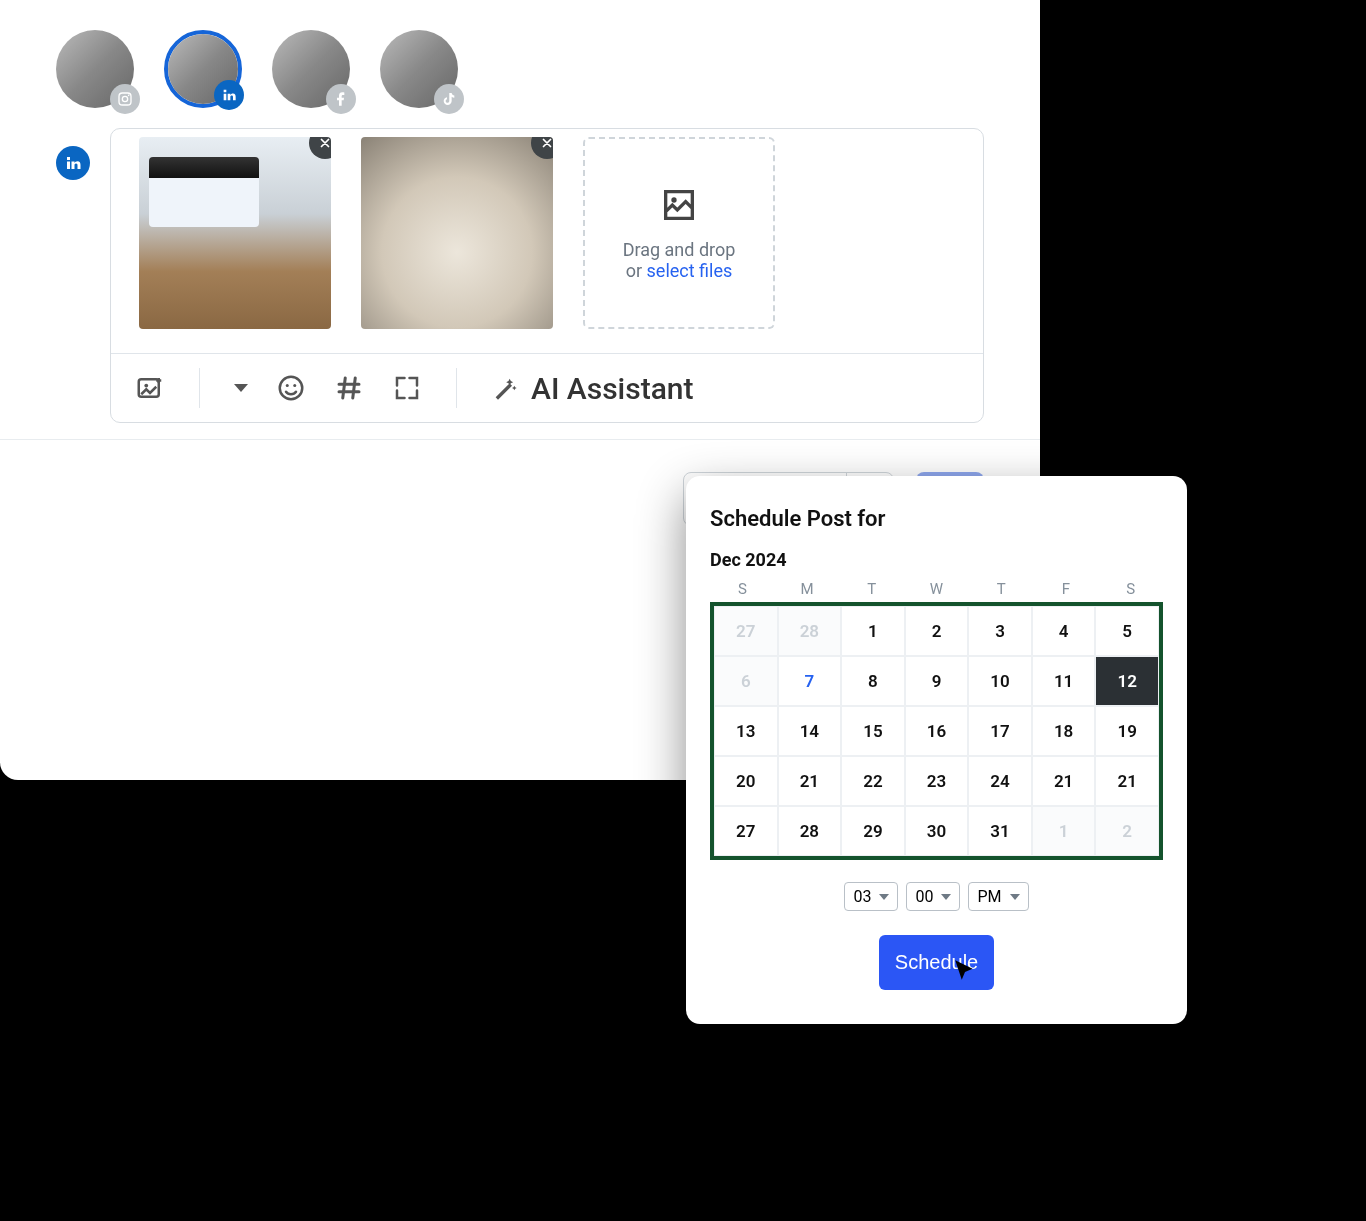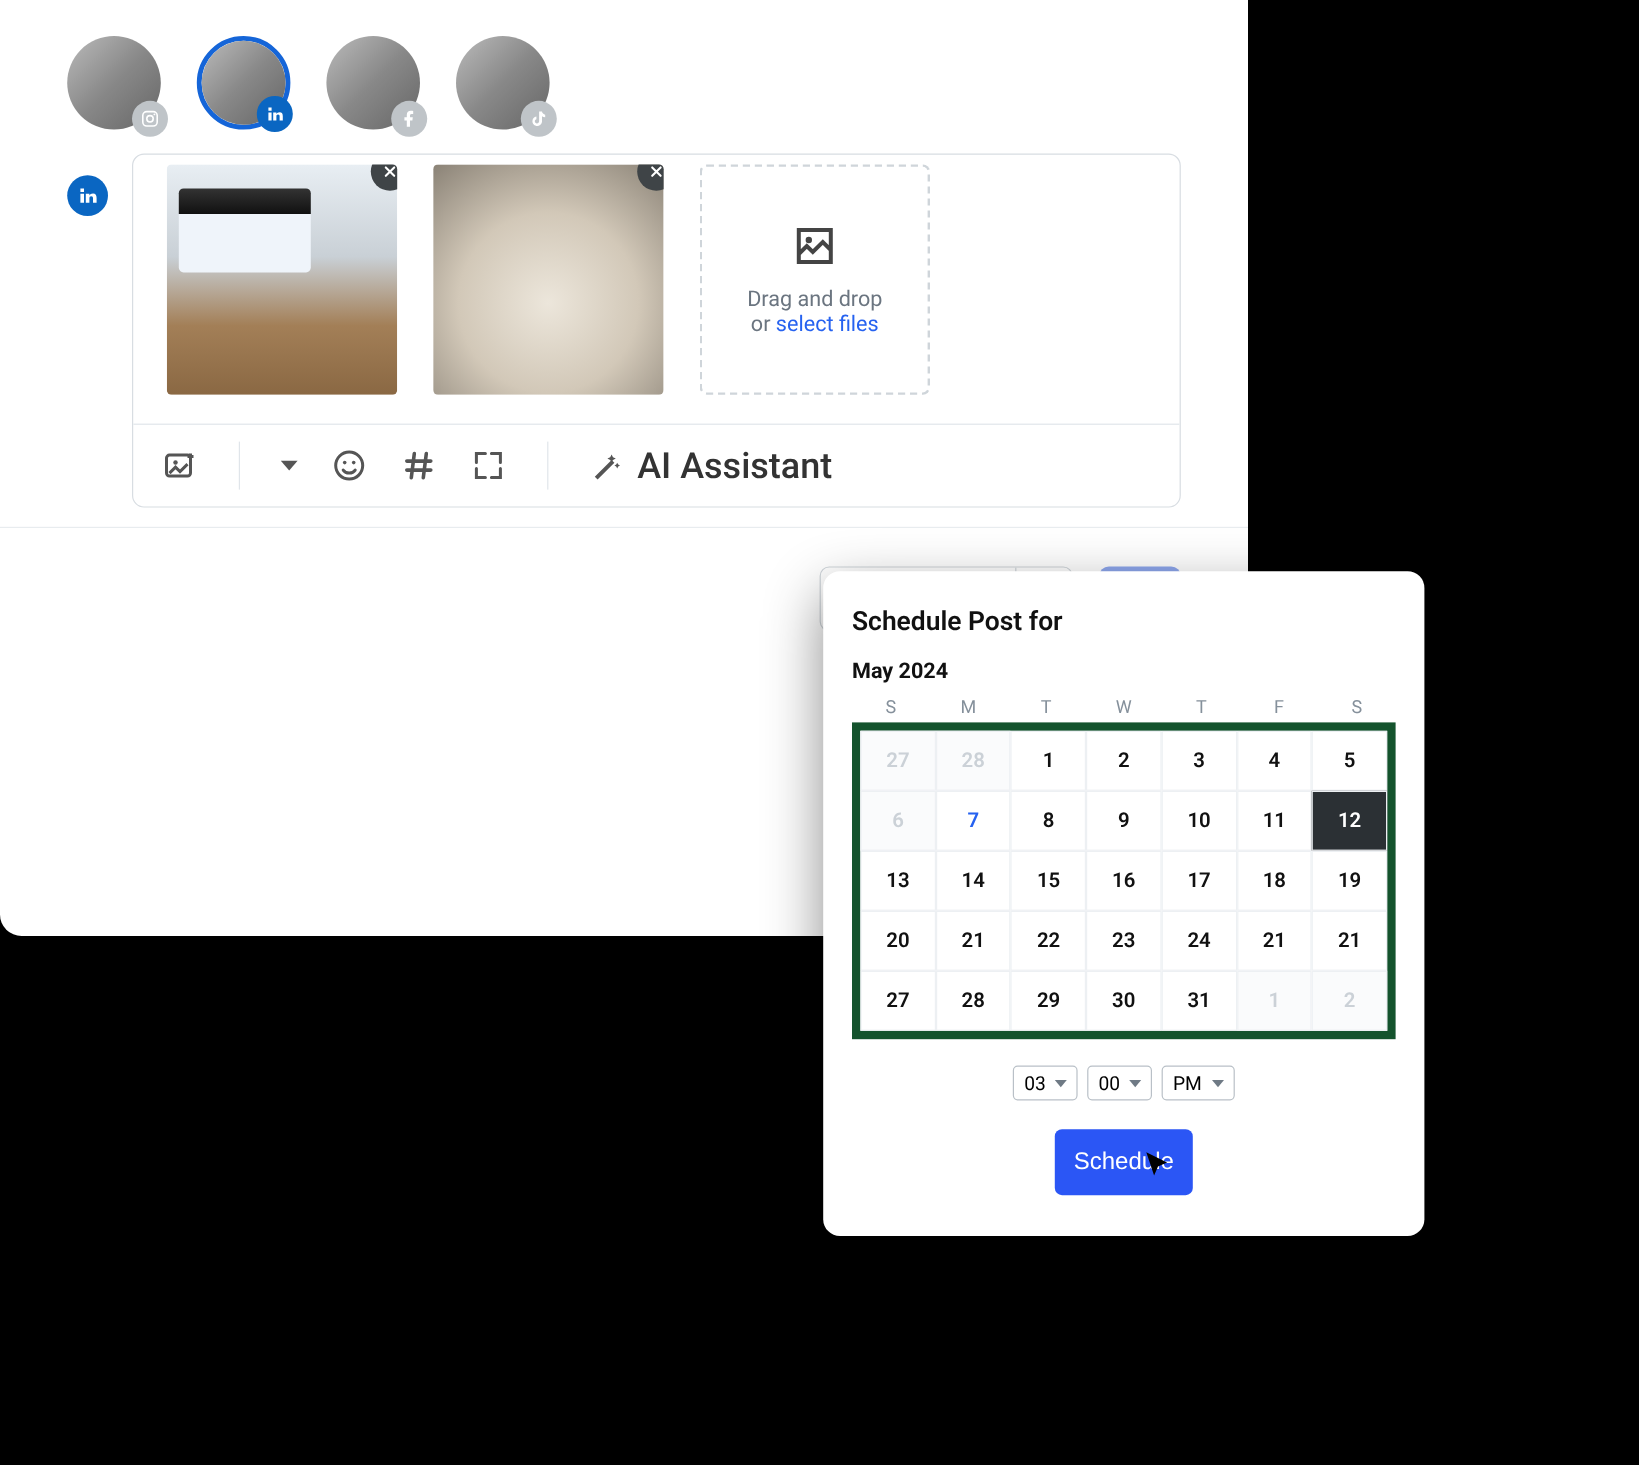--- a/index.html
+++ b/index.html
@@ -259,21 +259,21 @@
     display: grid;
     grid-template-columns: repeat(7, 1fr);
     text-align: center;
     color: #85909b;
     font-size: 15px;
     margin-bottom: 4px;
   }
   .cal {
     display: grid;
     grid-template-columns: repeat(7, 1fr);
-    border: 7px solid #14532d;
+    border: 4px solid #14532d;
   }
   .daycell {
     height: 50px;
     display: flex;
     align-items: center;
     justify-content: center;
     border: 1px solid #edf0f3;
     font-size: 17px;
     font-weight: 600;
     color: #111;
@@ -453,21 +453,21 @@
         </span>
     </div>
     <div class="btn btn-primary-faded">
       <span>Ac</span>
     </div>
   </div>
 </div>
 
 <div class="schedule-popup">
   <div class="schedule-title">Schedule Post for</div>
-  <div class="month-label">May 2024</div>
+  <div class="month-label">Dec 2024</div>
   <div class="dow">
       <div>S</div>
       <div>M</div>
       <div>T</div>
       <div>W</div>
       <div>T</div>
       <div>F</div>
       <div>S</div>
     </div>
   <div class="cal">

